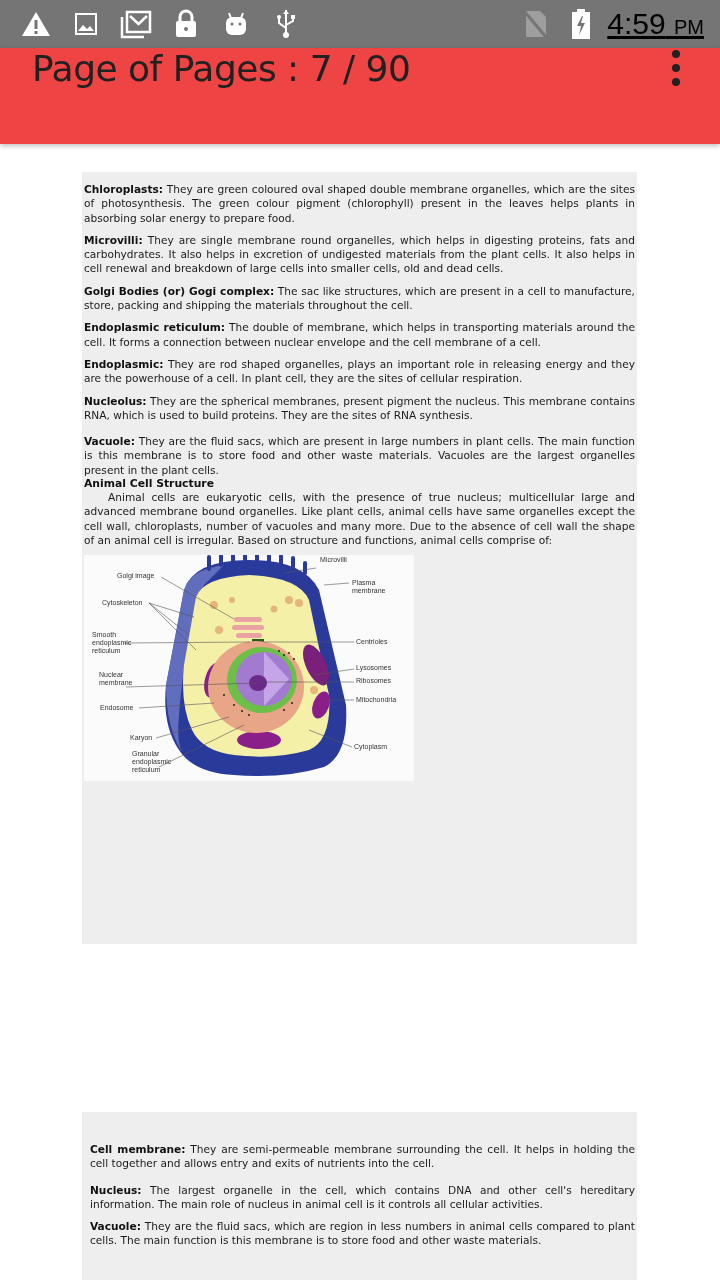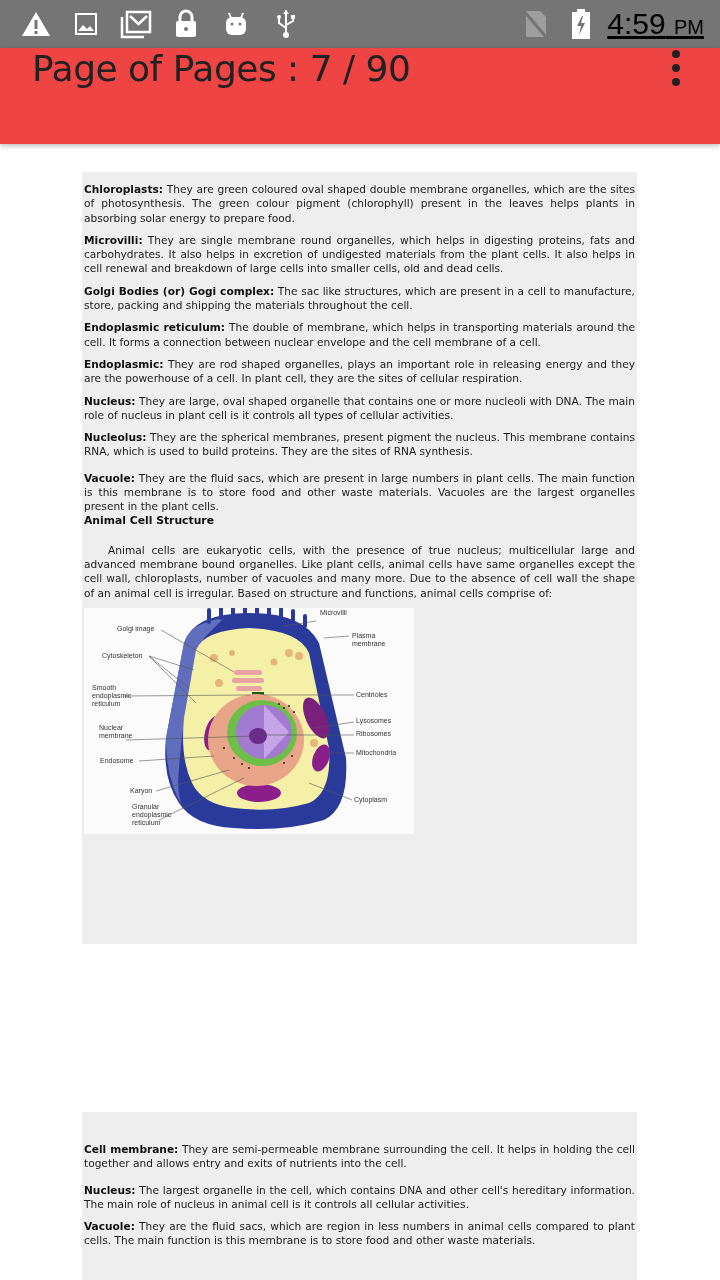--- a/index.html
+++ b/index.html
@@ -10,24 +10,24 @@
   .status-right { margin-left: auto; display: flex; align-items: center; padding-right: 16px; }
   .time { font-size: 30px; color: #000000; font-family: "Liberation Sans", sans-serif; margin-left: 10px; text-decoration: underline; }
   .time small { font-size: 20px; }
   .app-bar { position: absolute; top: 48px; left: 0; width: 720px; height: 96px; background: #ef4444; box-shadow: 0 2px 5px rgba(0,0,0,0.25); display: flex; align-items: flex-start; z-index: 2; }
   .title { font-family: "DejaVu Sans", sans-serif; font-size: 36px; color: #212121; margin-left: 32px; letter-spacing: -0.5px; }
   .overflow { margin-left: auto; margin-right: 32px; width: 24px; height: 40px; display: flex; flex-direction: column; align-items: center; justify-content: space-between; padding: 2px 0; cursor: pointer; }
   .overflow span { width: 8px; height: 8px; background: #212121; border-radius: 50%; display: block; }
   .content { position: absolute; top: 160px; left: 0; width: 720px; height: 804px; background: #ffffff; }
   .page { position: absolute; left: 82px; width: 555px; background: #eeeeee; }
   .page1 { top: 12px; height: 772px; padding: 10px 2px 0 2px; }
-  .page2 { top: 952px; height: 168px; padding: 30px 2px 0 2px; }
+  .page2 { top: 952px; height: 168px; padding: 30px 2px 0 8px; }
   .para { font-family: "DejaVu Sans", sans-serif; font-size: 10.6px; line-height: 14.3px; color: #1a1a1a; text-align: justify; margin-bottom: 8px; }
   .para b { font-weight: bold; color: #111; }
-  .heading { font-family: "DejaVu Sans", sans-serif; font-size: 10.8px; font-weight: bold; color: #111; margin-top: -8px; margin-bottom: 16px; }
+  .heading { font-family: "DejaVu Sans", sans-serif; font-size: 10.8px; font-weight: bold; color: #111; margin-top: -8px; margin-bottom: 0; }
   .indent { text-indent: 24px; margin-bottom: 8px; }
   .diagram { position: relative; width: 330px; height: 226px; background: #fbfbfb; margin-top: 0; }
   .diagram svg { position: absolute; left: 0; top: 0; }
   .lbl { position: absolute; font-family: "Liberation Sans", sans-serif; font-size: 7px; line-height: 8px; color: #333; }
 </style>
 </head>
 <body>
 
 <div class="status-bar">
   <div class="status-left">
@@ -106,21 +106,20 @@
 </div>
 
 <div class="content">
 
   <div class="page page1">
     <p class="para"><b>Chloroplasts:</b><span> They are green coloured oval shaped double membrane organelles, which are the sites of photosynthesis. The green colour pigment (chlorophyll) present in the leaves helps plants in absorbing solar energy to prepare food.</span></p>
     <p class="para"><b>Microvilli:</b><span> They are single membrane round organelles, which helps in digesting proteins, fats and carbohydrates. It also helps in excretion of undigested materials from the plant cells. It also helps in cell renewal and breakdown of large cells into smaller cells, old and dead cells.</span></p>
     <p class="para"><b>Golgi Bodies (or) Gogi complex:</b><span> The sac like structures, which are present in a cell to manufacture, store, packing and shipping the materials throughout the cell.</span></p>
     <p class="para"><b>Endoplasmic reticulum:</b><span> The double of membrane, which helps in transporting materials around the cell. It forms a connection between nuclear envelope and the cell membrane of a cell.</span></p>
     <p class="para"><b>Endoplasmic:</b><span> They are rod shaped organelles, plays an important role in releasing energy and they are the powerhouse of a cell. In plant cell, they are the sites of cellular respiration.</span></p>
-    <p class="para"><b>Nucleus:</b><span> They are large, oval shaped organelle that contains one or more nucleoli with DNA. The main role of nucleus in plant cell is it controls all types of cellular activities.</span></p>
     <p class="para" style="margin-bottom:12px"><b>Nucleolus:</b><span> They are the spherical membranes, present pigment the nucleus. This membrane contains RNA, which is used to build proteins. They are the sites of RNA synthesis.</span></p>
     <p class="para"><b>Vacuole:</b><span> They are the fluid sacs, which are present in large numbers in plant cells. The main function is this membrane is to store food and other waste materials. Vacuoles are the largest organelles present in the plant cells.</span></p>
     <div class="heading">Animal Cell Structure</div>
     <p class="para indent">Animal cells are eukaryotic cells, with the presence of true nucleus; multicellular large and advanced membrane bound organelles. Like plant cells, animal cells have same organelles except the cell wall, chloroplasts, number of vacuoles and many more. Due to the absence of cell wall the shape of an animal cell is irregular. Based on structure and functions, animal cells comprise of:</p>
 
     <div class="diagram">
       <svg width="330" height="226" viewBox="0 0 330 226">
 
         <path d="M100 35 Q110 5 165 5 Q220 5 235 35 L262 150 Q265 200 240 212 Q200 224 150 220 Q110 218 95 195 Q78 170 82 130 Z" fill="#2a3a9a"></path>
         <path d="M100 35 Q105 15 140 10 L120 30 Q100 90 95 160 Q92 190 100 200 Q82 175 82 130 Z" fill="#6f7ac5" opacity="0.8"></path>

